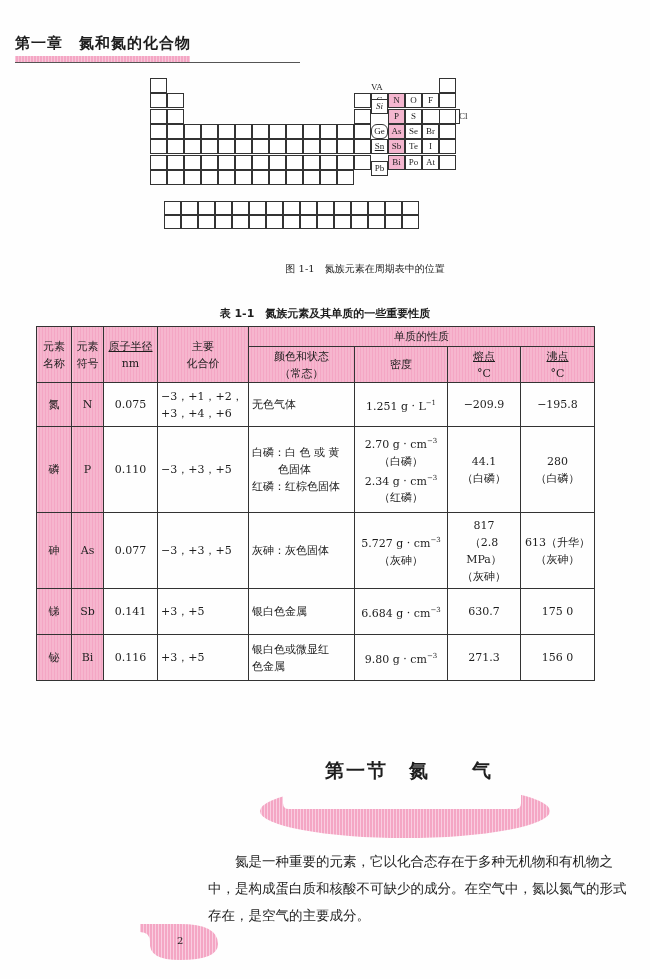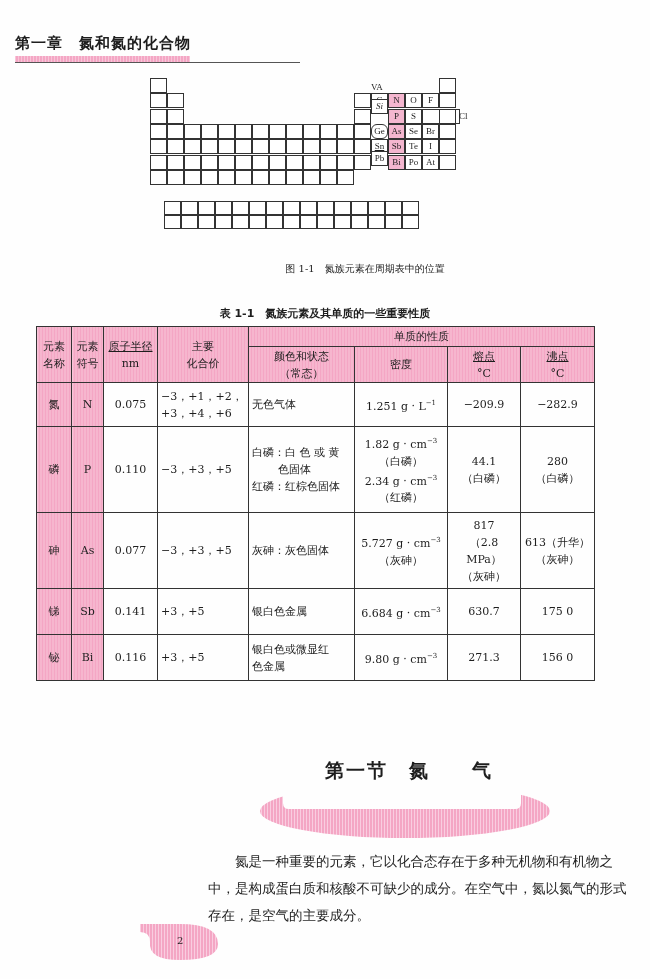--- a/index.html
+++ b/index.html
@@ -135,21 +135,21 @@
     <div class="pcell" style="left: 201px; top: 154.5px;"></div>
     <div class="pcell" style="left: 218px; top: 154.5px;"></div>
     <div class="pcell" style="left: 235px; top: 154.5px;"></div>
     <div class="pcell" style="left: 252px; top: 154.5px;"></div>
     <div class="pcell" style="left: 269px; top: 154.5px;"></div>
     <div class="pcell" style="left: 286px; top: 154.5px;"></div>
     <div class="pcell" style="left: 303px; top: 154.5px;"></div>
     <div class="pcell" style="left: 320px; top: 154.5px;"></div>
     <div class="pcell" style="left: 337px; top: 154.5px;"></div>
     <div class="pcell" style="left: 354px; top: 154.5px;"></div>
-    <div class="pcell" style="left: 371px; top: 151px;">Pb</div>
+    <div class="pcell" style="left: 371px; top: 161px;">Pb</div>
     <div class="pcell hl" style="left: 388px; top: 154.5px;">Bi</div>
     <div class="pcell" style="left: 405px; top: 154.5px;">Po</div>
     <div class="pcell" style="left: 422px; top: 154.5px;">At</div>
     <div class="pcell" style="left: 439px; top: 154.5px;"></div>
     <div class="pcell" style="left: 150px; top: 169.8px;"></div>
     <div class="pcell" style="left: 167px; top: 169.8px;"></div>
     <div class="pcell" style="left: 184px; top: 169.8px;"></div>
     <div class="pcell" style="left: 201px; top: 169.8px;"></div>
     <div class="pcell" style="left: 218px; top: 169.8px;"></div>
     <div class="pcell" style="left: 235px; top: 169.8px;"></div>
@@ -237,29 +237,29 @@
   </thead>
   <tbody id="tbody">
       <tr style="height: 44px;">
       <td class="pk">氮</td>
       <td class="pk">N</td>
       <td>0.075</td>
       <td class="left"><span>−3，+1，+2，</span><br><span>+3，+4，+6</span></td>
       <td class="left"><span>无色气体</span><br><span style="padding-left:0"></span></td>
       <td><span>1.251 g · L</span><sup>−1</sup></td>
       <td><span>−209.9</span></td>
-      <td><span>−282.9</span></td>
+      <td><span>−195.8</span></td>
       </tr>
       <tr style="height: 86px;">
       <td class="pk">磷</td>
       <td class="pk">P</td>
       <td>0.110</td>
       <td class="left"><span>−3，+3，+5</span><br><span></span></td>
       <td class="left"><span>白磷：白 色 或 黄</span><br><span style="padding-left:26px">色固体</span><br><span>红磷：红棕色固体</span></td>
-      <td><span>1.82 g · cm</span><sup>−3</sup><br><span>（白磷）</span><br><span>2.34 g · cm</span><sup>−3</sup><br><span>（红磷）</span></td>
+      <td><span>2.70 g · cm</span><sup>−3</sup><br><span>（白磷）</span><br><span>2.34 g · cm</span><sup>−3</sup><br><span>（红磷）</span></td>
       <td><span>44.1</span><br><span>（白磷）</span></td>
       <td><span>280</span><br><span>（白磷）</span></td>
       </tr>
       <tr style="height: 76px;">
       <td class="pk">砷</td>
       <td class="pk">As</td>
       <td>0.077</td>
       <td class="left"><span>−3，+3，+5</span><br><span></span></td>
       <td class="left"><span>灰砷：灰色固体</span><br><span style="padding-left:0"></span></td>
       <td><span>5.727 g · cm</span><sup>−3</sup><br><span>（灰砷）</span></td>

